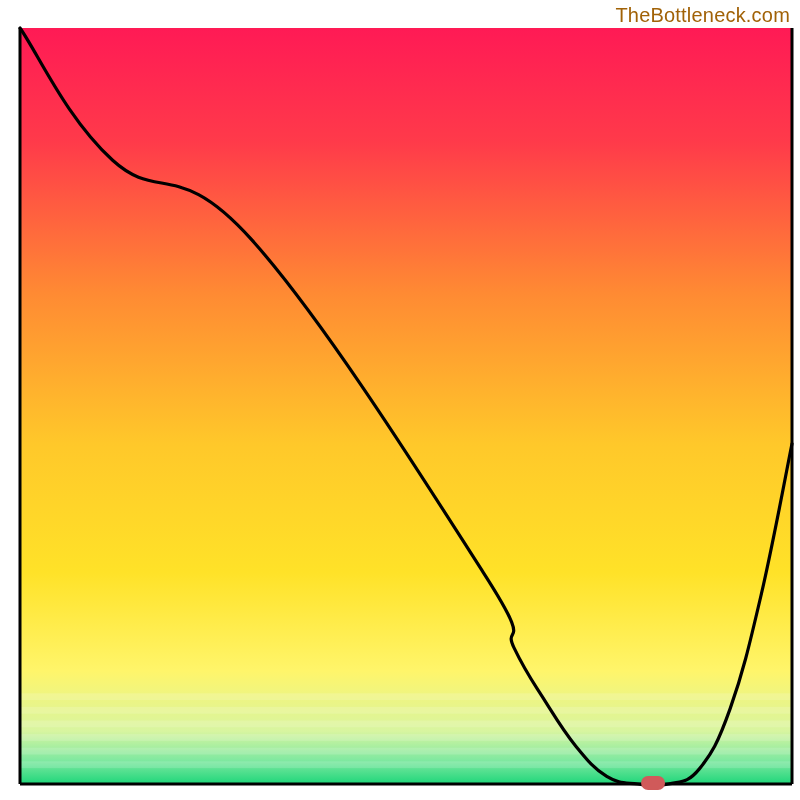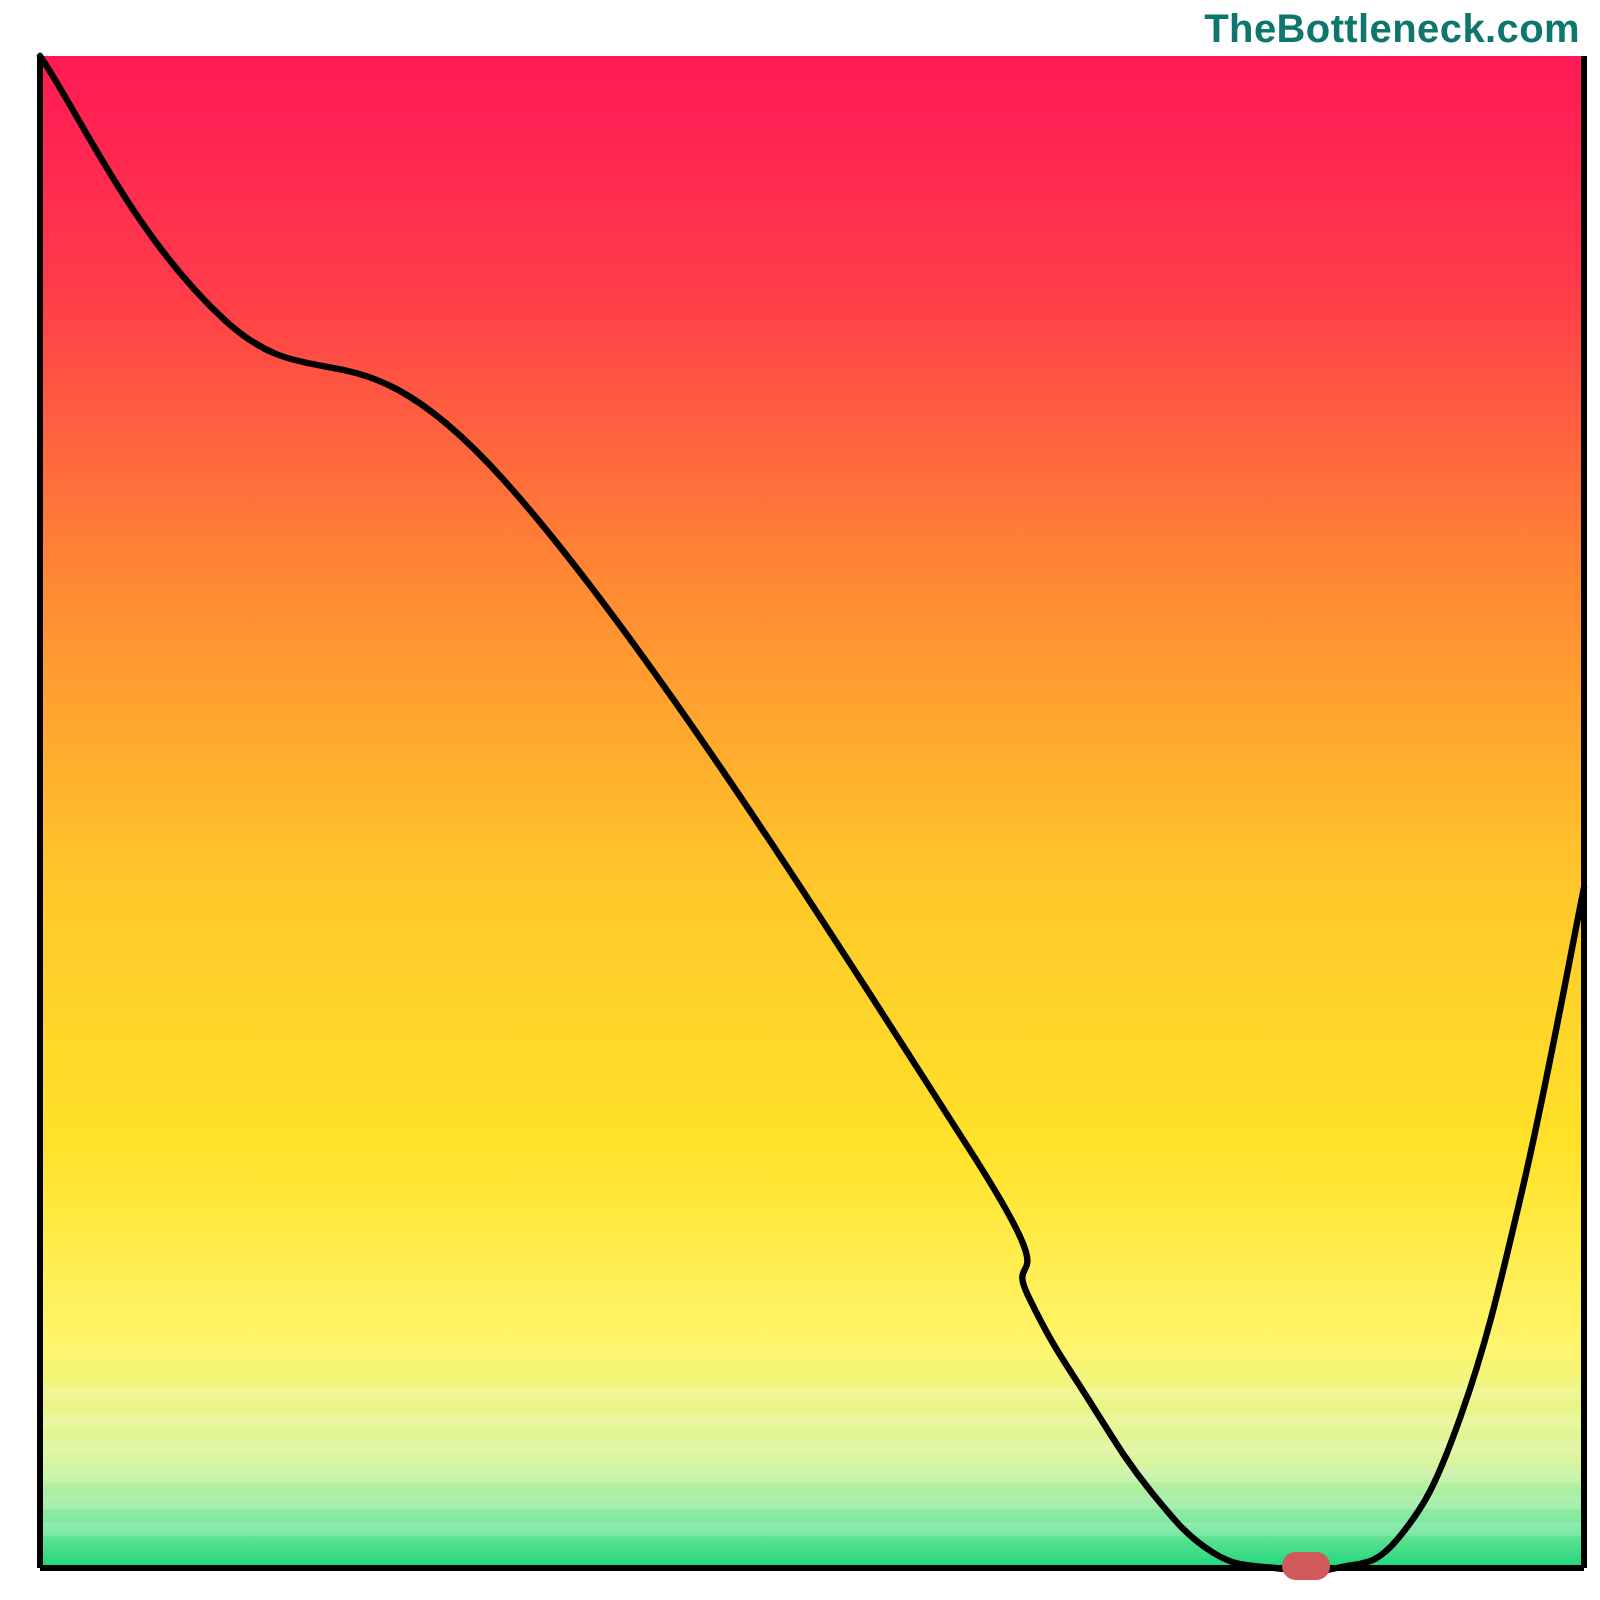--- a/index.html
+++ b/index.html
@@ -12,23 +12,23 @@
   }
   .wrapper {
     position: relative;
     width: 800px;
     height: 800px;
   }
   .watermark {
     position: absolute;
     top: 4px;
     right: 10px;
-    color: #0f766e;
+    color: #a16207;
     font-size: 20px;
-    font-weight: 700;
+    font-weight: 400;
     letter-spacing: 0.2px;
   }
   svg {
     display: block;
   }
 </style>
 </head>
 <body>
 
 <div class="wrapper">

